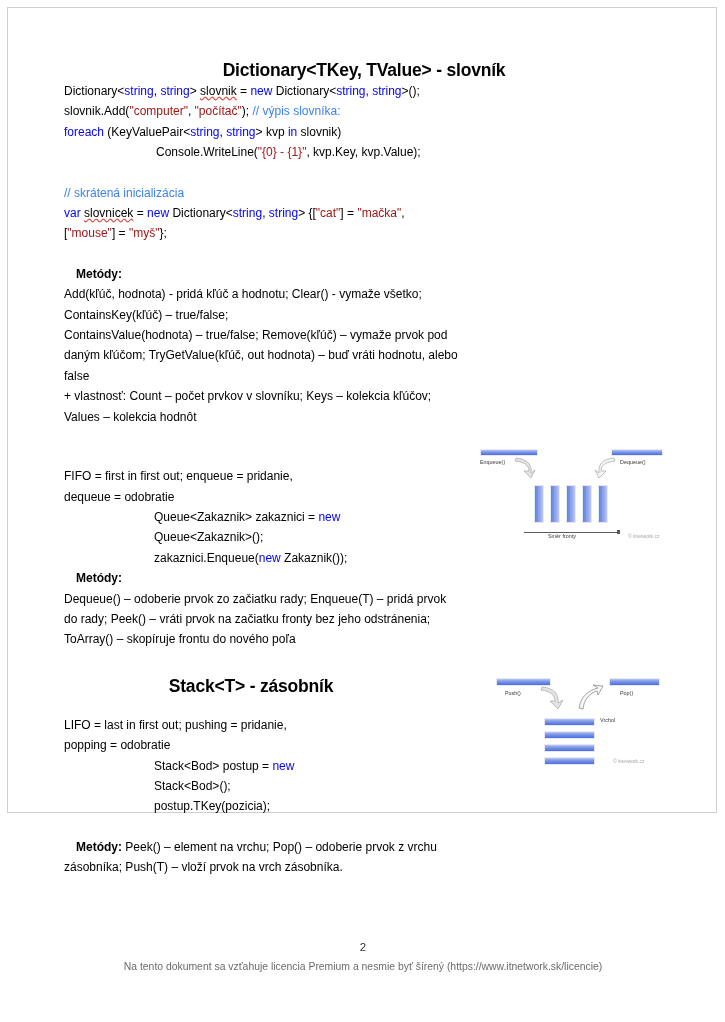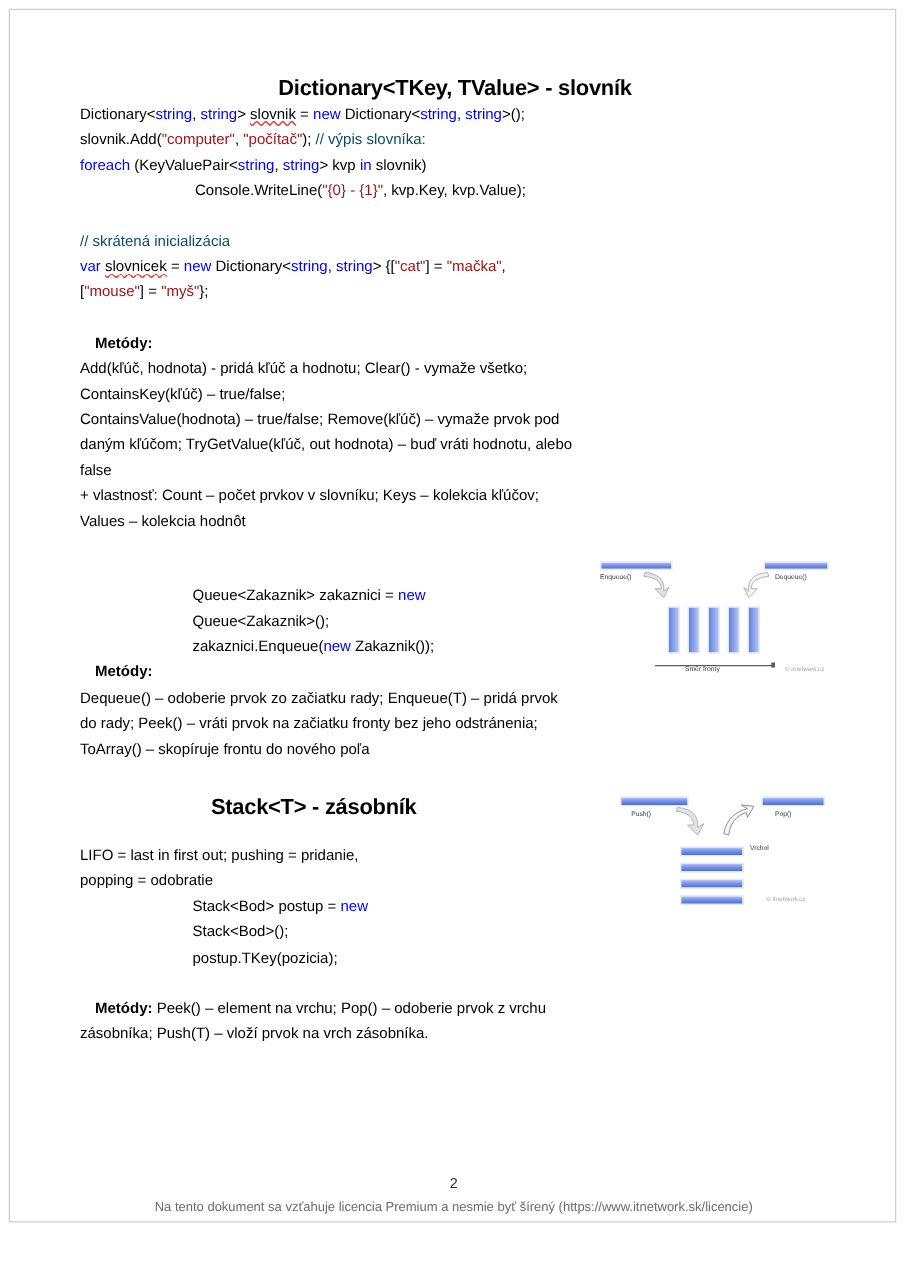--- a/index.html
+++ b/index.html
@@ -14,21 +14,21 @@
     font-family: "Liberation Sans", sans-serif;
     color: #000000;
     overflow: hidden;
     position: relative;
   }
   #page {
     position: absolute;
     left: 7px;
     top: 7px;
     width: 710px;
-    height: 971px;
+    height: 806px;
     border: 1px solid #cfcfcf;
     background: #ffffff;
     box-sizing: border-box;
   }
   .content {
     position: absolute;
     left: 56px;
     top: 52px;
     width: 600px;
   }
@@ -42,21 +42,21 @@
   }
   .title-dict { margin-bottom: 17px; }
   .para {
     font-size: 12px;
     line-height: 20.4px;
     margin: 0;
     white-space: pre-wrap;
   }
   .kw { color: #0000ff; }
   .str { color: #a31515; }
-  .cmt { color: #0c4a6e; text-align: right; }
+  .cmt { color: #3b82f6; text-align: right; }
   .bold { font-weight: bold; margin-left: 12px; }
   .spell {
     text-decoration: underline wavy #e04a3a;
     text-decoration-skip-ink: none;
   }
   .gap-sm { height: 20px; }
   .indent { padding-left: 92px; }
   .indent2 { padding-left: 90px; }
 
   
@@ -175,20 +175,22 @@
 
         <div class="axis" style="left:56px;top:85px;width:94px;height:1px;"></div>
         <div class="axis" style="left:149px;top:83px;width:3px;height:4px;"></div>
         <div class="figlabel" style="left:80px;top:86px;">Směr fronty</div>
         <div class="figcredit" style="left:160px;top:86px;">© itnetwork.cz</div>
       </div>
 
 
       <div style="height:17px"></div>
 
+      <div class="para">FIFO = first in first out; enqueue = pridanie,
+dequeue = odobratie</div>
 
       <div class="para"><span class="indent2"></span><span>Queue&lt;Zakaznik&gt; zakaznici = </span><span class="kw">new</span><br><span class="indent2"></span><span>Queue&lt;Zakaznik&gt;();</span><br><span class="indent2"></span><span>zakaznici.Enqueue(</span><span class="kw">new</span><span> Zakaznik());</span></div>
 
       <div class="para bold">Metódy:</div>
       <div class="para">Dequeue() – odoberie prvok zo začiatku rady; Enqueue(T) – pridá prvok
 do rady; Peek() – vráti prvok na začiatku fronty bez jeho odstránenia;
 ToArray() – skopíruje frontu do nového poľa</div>
 
       <div style="height:7px"></div>
 

